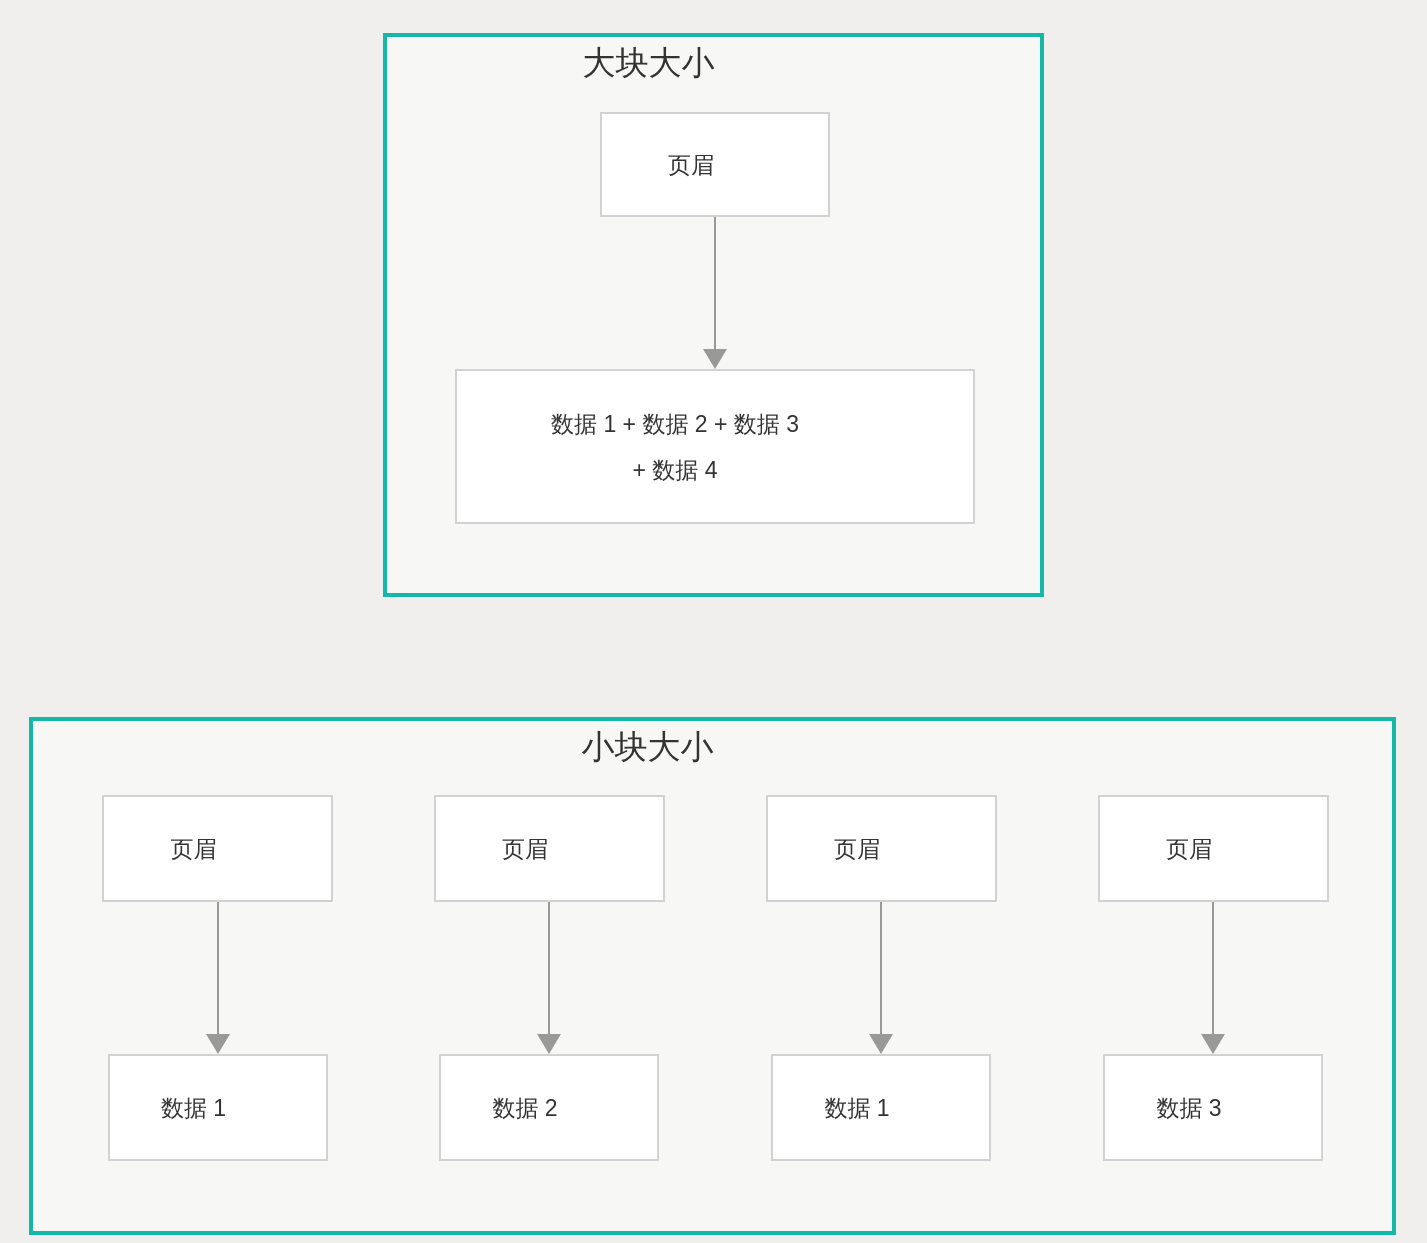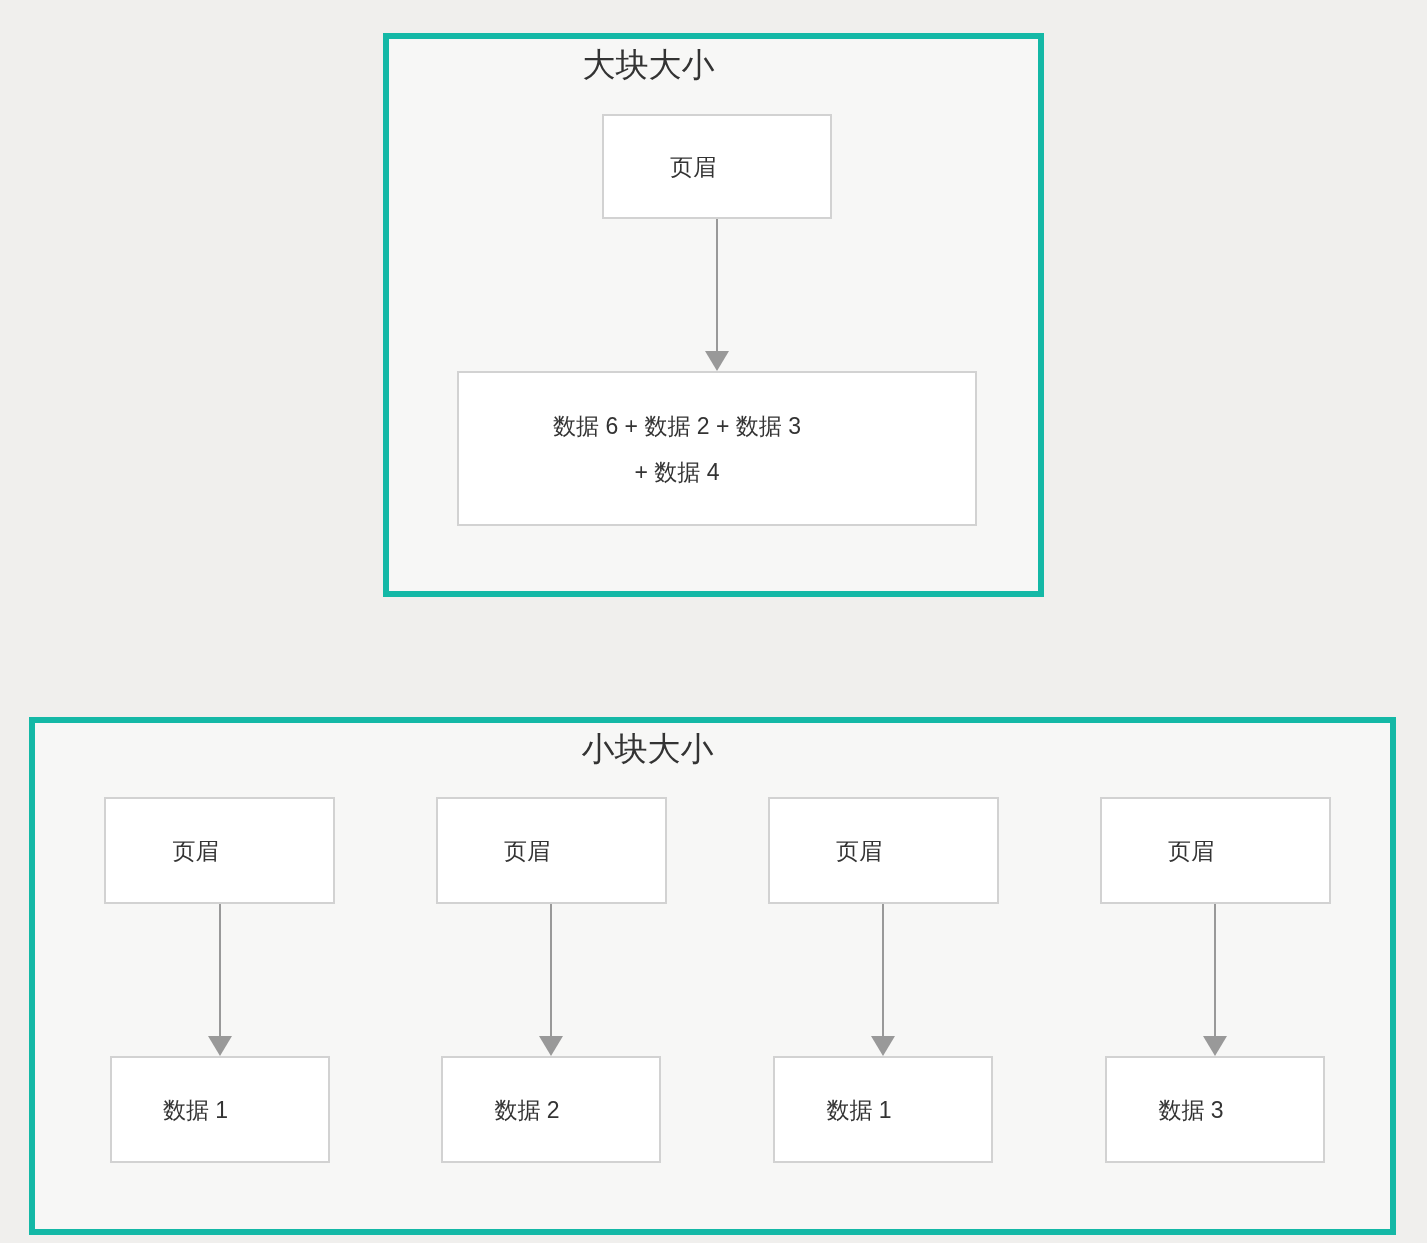--- a/index.html
+++ b/index.html
@@ -8,21 +8,21 @@
     width: 1427px;
     height: 1243px;
     background: #f0efed;
     font-family: "Liberation Sans", "DejaVu Sans", sans-serif;
     color: #333333;
     overflow: hidden;
   }
   .panel {
     position: absolute;
     background: #f7f7f6;
-    border: 6px solid #14b8a6;
+    border: 4px solid #14b8a6;
     box-sizing: border-box;
   }
   .panel-large { left: 383px; top: 33px; width: 661px; height: 564px; }
   .panel-small { left: 29px;  top: 697px; width: 1367px; height: 518px; margin-top: 20px; }
 
   .panel-title {
     position: absolute;
     top: 4px; left: 0; right: 0;
     text-align: center;
     font-size: 33px;
@@ -84,21 +84,21 @@
     <div class="node header-node-large">
       <span>页眉</span>
     </div>
 
     <div class="arrow arrow-large">
       <div class="arrow-line"></div>
       <div class="arrow-head"></div>
     </div>
 
     <div class="node data-node-large">
-      <div>数据 6 + 数据 2 + 数据 3</div>
+      <div>数据 1 + 数据 2 + 数据 3</div>
       <div>+ 数据 4</div>
     </div>
   </section>
 
   <section class="panel panel-small">
     <div class="panel-title">小块大小</div>
 
     <div class="column" style="--cx:184.5px">
       <div class="node col-header">
         <span>页眉</span>

